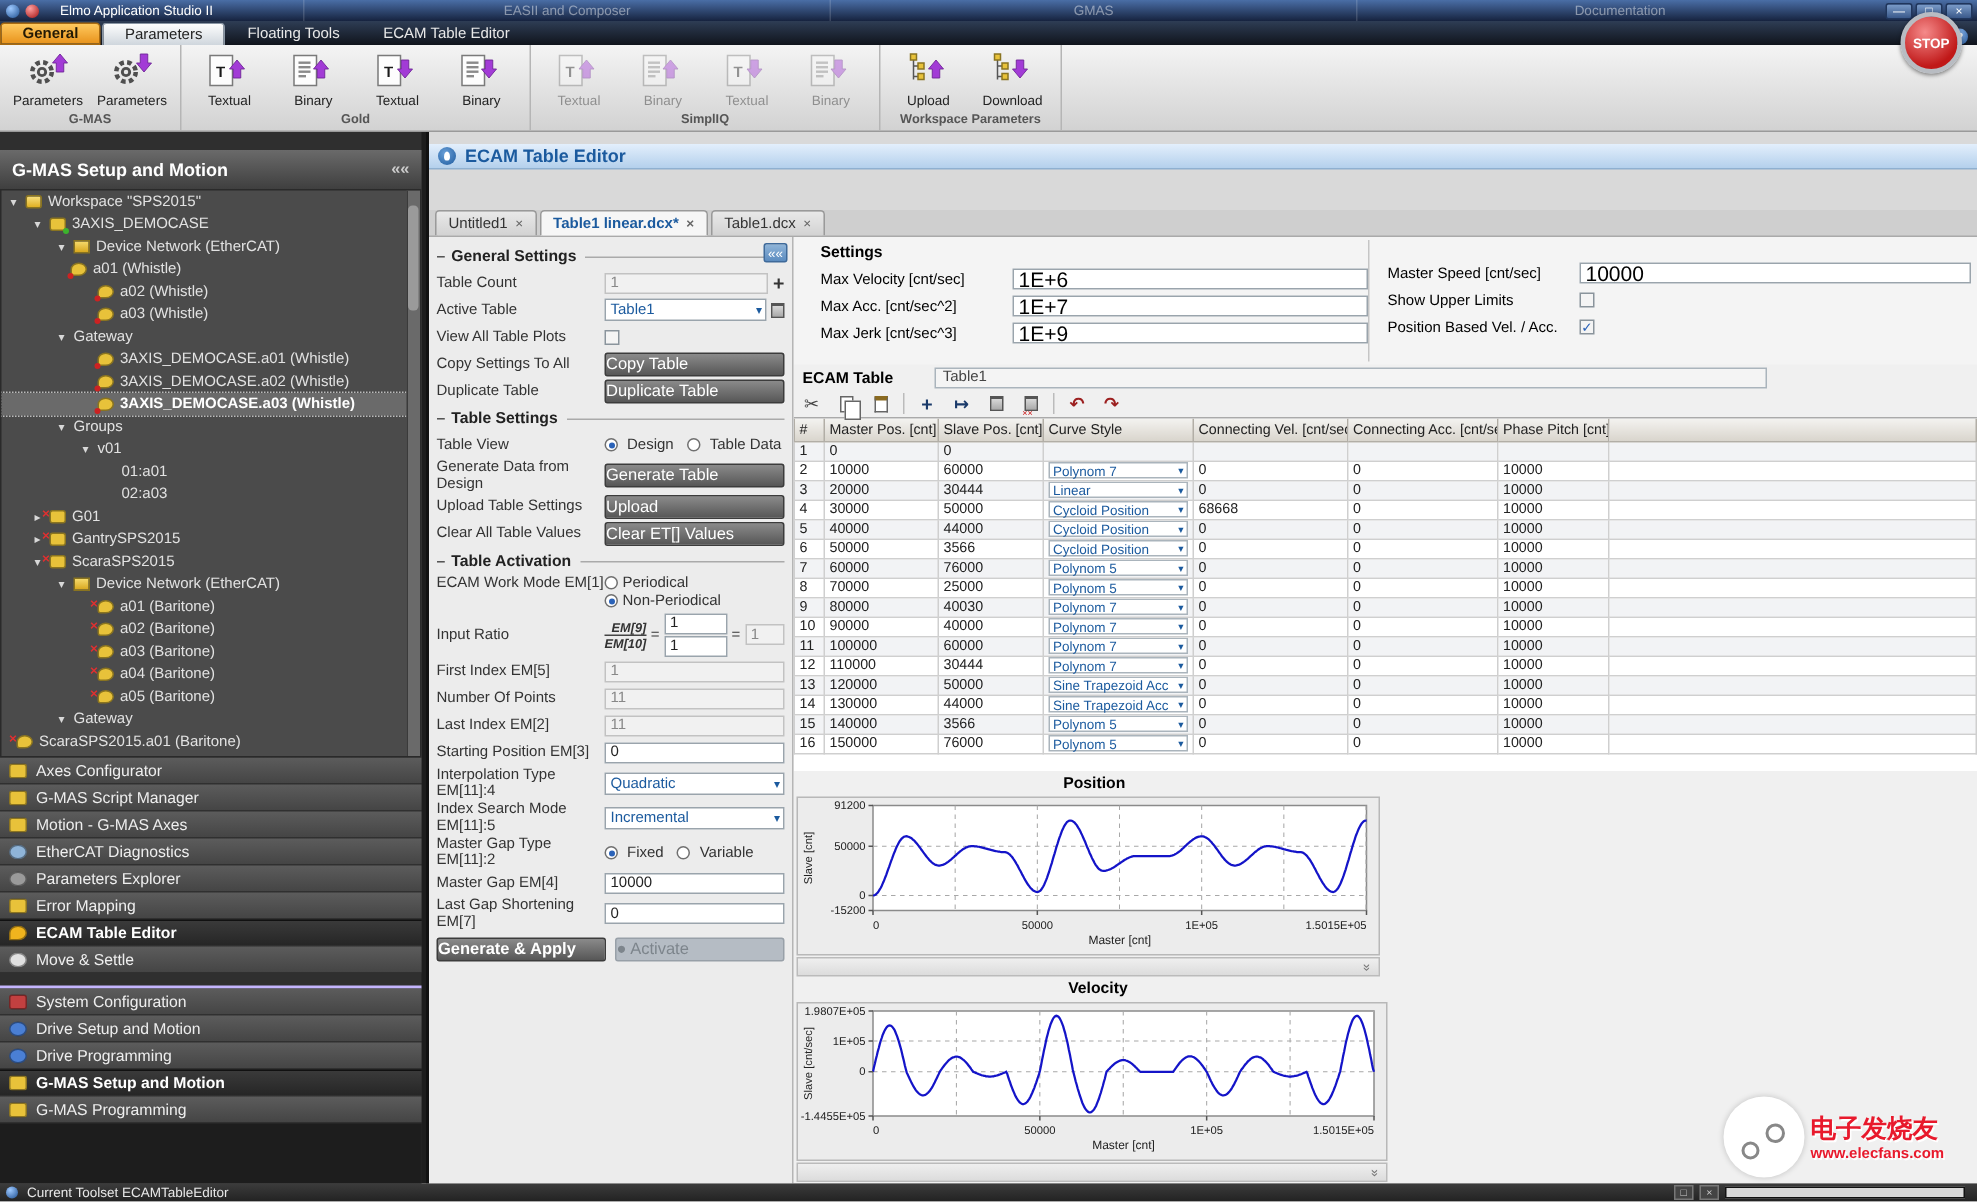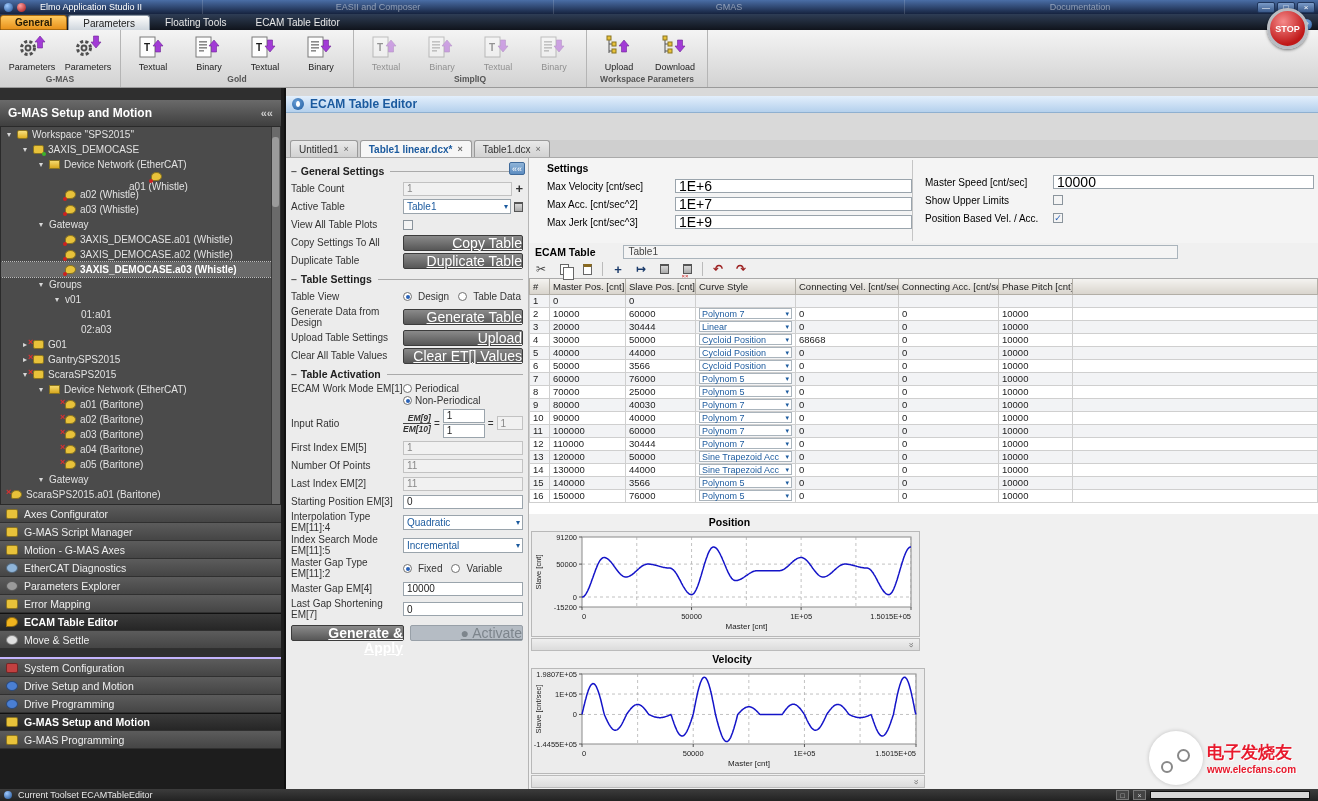--- a/index.html
+++ b/index.html
@@ -88,21 +88,21 @@
   .grp-head{display:flex;align-items:center;font-weight:bold;color:#222;margin:4px 0 3px 0;font-size:10.5px;white-space:nowrap;}
   .grp-head::before{content:'–';margin-right:4px;color:#555;}
   .grp-head::after{content:'';flex:1;height:1px;background:#aaa;margin-left:6px;}
   .frow{display:flex;align-items:center;min-height:17px;margin-bottom:1px;}
   .frow .lbl{width:112px;flex:none;color:#333;}
   .frow .ctl{flex:1;display:flex;align-items:center;gap:3px;}
   .fld{flex:1;height:14px;background:#fff;border:1px solid #9aa4ac;padding:0 3px;font-size:10px;display:flex;align-items:center;color:#222;}
   .fld.dis{background:#f1f1f1;color:#888;border-color:#c2c2c2;}
   .sel-box{flex:1;height:15px;background:#fff;border:1px solid #9aa4ac;padding:0 2px 0 3px;font-size:10px;display:flex;align-items:center;color:#1b5a9e;}
   .sel-box .car{margin-left:auto;color:#1b5a9e;font-size:8px;}
-  .btn-dark{flex:1;height:16px;background:linear-gradient(#8a8a8a,#575757);border:1px solid #3c3c3c;border-radius:2px;color:#fff;font-size:14px;text-align:right;line-height:15px;text-decoration:underline;}
+  .btn-dark{flex:1;height:16px;background:linear-gradient(#8a8a8a,#575757);border:1px solid #3c3c3c;border-radius:2px;color:#fff;font-size:11px;text-align:left;line-height:15px;}
   .radio{width:9px;height:9px;border-radius:50%;border:1px solid #707070;background:#fff;display:inline-block;position:relative;margin-right:3px;flex:none;}
   .radio.on::after{content:'';position:absolute;left:2px;top:2px;width:4px;height:4px;border-radius:50%;background:#2a62b8;}
   .chk{width:10px;height:10px;border:1px solid #8a949c;background:#f4f4f4;display:inline-block;text-align:center;line-height:9px;font-size:9px;color:#2a62b8;flex:none;}
   .mini{font-size:8.5px;font-weight:bold;font-style:italic;text-align:right;}
   #form-coll{position:absolute;right:3px;top:4px;width:16px;height:13px;background:linear-gradient(#8fb4d8,#5c8cc0);border:1px solid #3f6a9a;color:#fff;font-size:9px;text-align:center;line-height:12px;border-radius:2px;}
   
   #right-col{flex:1;display:flex;flex-direction:column;overflow:hidden;}
   #settings-blk{height:85px;flex:none;display:flex;padding:2px 4px;background:#f4f4f4;}
   #settings-left{width:380px;flex:none;padding-left:14px;border-right:1px solid #c5c5c5;}
   #settings-right{flex:1;padding-left:12px;}
@@ -385,21 +385,21 @@
           <div class="tree-row" style="padding-left: 22px;">
             <span class="exp">▾</span>
             <span class="ticon axis"></span>
             <span>3AXIS_DEMOCASE</span>
           </div>
           <div class="tree-row" style="padding-left: 38px;">
             <span class="exp">▾</span>
             <span class="ticon network"></span>
             <span>Device Network (EtherCAT)</span>
           </div>
-          <div class="tree-row" style="padding-left: 36px; flex-direction: column;">
+          <div class="tree-row" style="padding-left: 36px;">
             <span class="exp"></span>
             <span class="ticon drive"></span>
             <span>a01 (Whistle)</span>
           </div>
           <div class="tree-row" style="padding-left: 54px;">
             <span class="exp"></span>
             <span class="ticon drive"></span>
             <span>a02 (Whistle)</span>
           </div>
           <div class="tree-row" style="padding-left: 54px;">

